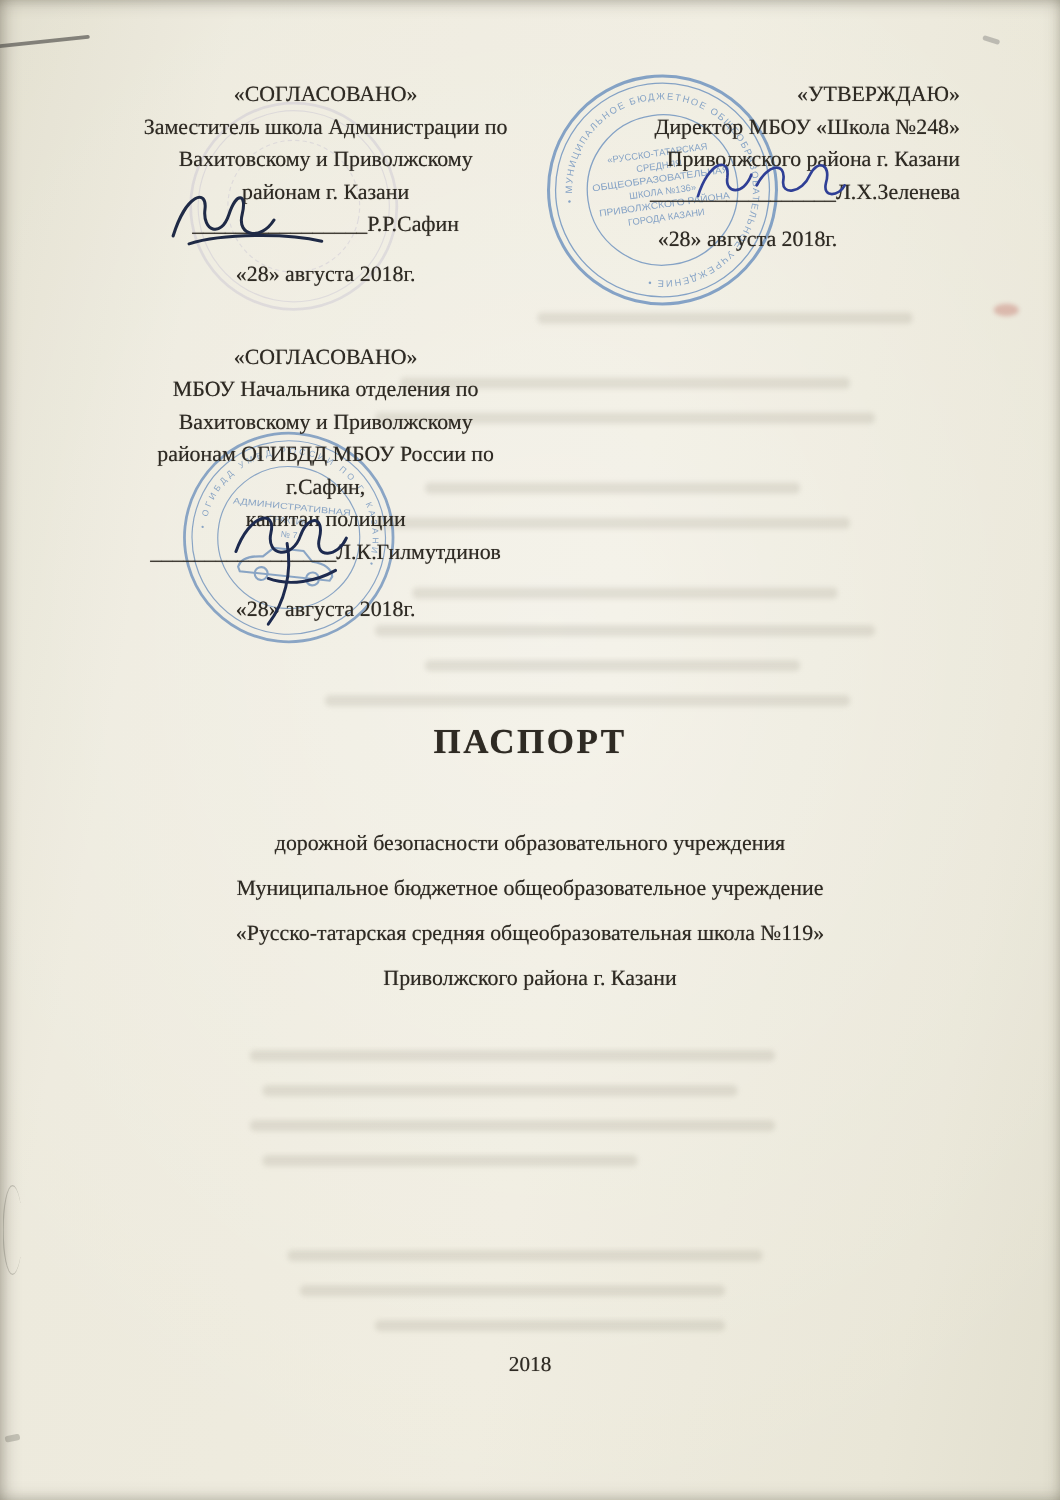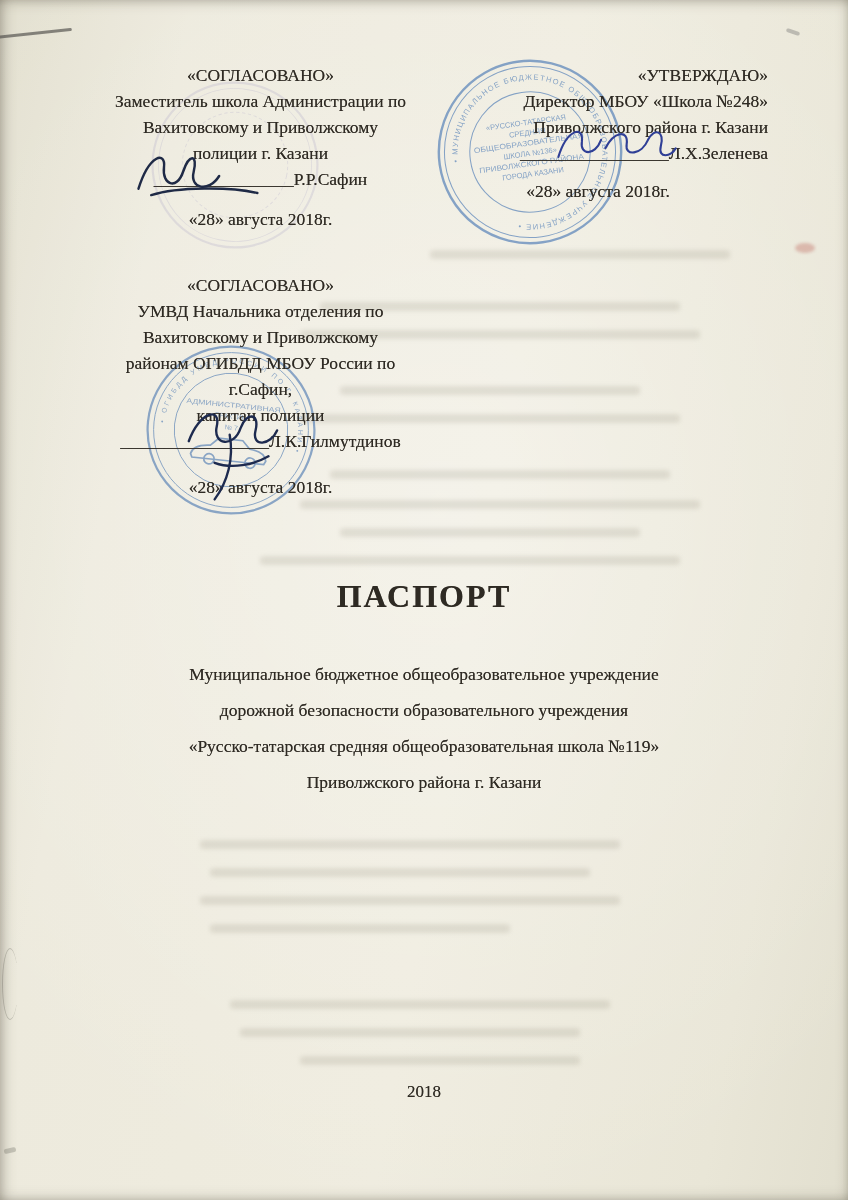--- a/index.html
+++ b/index.html
@@ -25,21 +25,21 @@
   .approval { position:absolute; font-size:17.5px; line-height:26px; }
   .approval .date-gap-sm { margin-top:14px; }
   .approval .date-gap-md { margin-top:20px; }
   .block-left-top  { left:88px;  top:62px;  width:345px; }
   .block-right-top { right:80px; top:62px;  width:312px; text-align:right;font-family:Liberation Serif, serif; }
   .block-right-top .date { text-align:center; padding-right:28px; margin-top:12px; }
   .block-left-mid  { left:88px;  top:272px; width:345px; }
 
   .doc-title {
     position:absolute; top:578px; left:0; width:100%;
-    text-align:center; font-size:32px; font-weight:bold; letter-spacing:2px;
+    text-align:center; font-size:28px; font-weight:bold; letter-spacing:2px;
   }
   .doc-subtitle {
     position:absolute; top:656px; left:0; width:100%;
     text-align:center; font-size:17.5px; line-height:36px;
   }
   .doc-year {
     position:absolute; top:1082px; left:0; width:100%;
     text-align:center; font-size:17px;
   }
 
@@ -139,36 +139,36 @@
       <path d="M56,132 q2,-11 22,-12 l9,-9 h28 l9,9 q18,1 20,12 l-2,4 h-84 z"></path>
       <circle cx="78" cy="136" r="6" style="stroke-width:2;"></circle>
       <circle cx="126" cy="136" r="6" style="stroke-width:2;"></circle>
     </g>
   </svg>
 
   <div class="approval block-left-top txt">
     <div>«СОГЛАСОВАНО»</div>
     <div>Заместитель школа Администрации по</div>
     <div>Вахитовскому и Приволжскому</div>
-    <div>полиции г. Казани</div>
+    <div>районам г. Казани</div>
     <div>________________Р.Р.Сафин</div>
     <div class="date date-gap-sm">«28» августа 2018г.</div>
   </div>
 
   <div class="approval block-right-top txt">
     <div>«УТВЕРЖДАЮ»</div>
     <div>Директор МБОУ «Школа №248»</div>
     <div>Приволжского района г. Казани</div>
     <div>_________________Л.Х.Зеленева</div>
     <div class="date">«28» августа 2018г.</div>
   </div>
 
   <div class="approval block-left-mid txt">
     <div>«СОГЛАСОВАНО»</div>
-    <div>УМВД Начальника отделения по</div>
+    <div>МБОУ Начальника отделения по</div>
     <div>Вахитовскому и Приволжскому</div>
     <div>районам  ОГИБДД МБОУ России по</div>
     <div>г.Сафин,</div>
     <div>капитан полиции</div>
     <div>_________________Л.К.Гилмутдинов</div>
     <div class="date date-gap-md">«28» августа 2018г.</div>
   </div>
 
   <svg class="signature sig-safin" viewBox="0 0 130 60">
     <path d="M8,42 C18,10 34,6 32,22 C30,38 44,44 50,26 C56,8 64,10 60,26 C56,42 74,46 84,30"></path>
@@ -179,21 +179,21 @@
     <path d="M50,30 C58,14 72,12 70,26 C68,38 84,36 90,22 C96,10 106,14 102,28 C99,40 112,38 116,30"></path>
   </svg>
   <svg class="signature sig-gilmutdinov" viewBox="0 0 130 100">
     <path d="M10,40 C20,12 40,8 36,26 C32,44 52,46 58,28 C64,12 76,14 72,30 C68,46 86,44 92,30"></path>
     <path d="M48,34 C52,56 46,78 34,94"></path>
     <path d="M34,60 C50,66 70,62 84,54"></path>
   </svg>
 
   <div class="doc-title txt">ПАСПОРТ</div>
   <div class="doc-subtitle txt">
+    <div>дорожной безопасности образовательного учреждения</div>
     <div>Муниципальное бюджетное общеобразовательное учреждение</div>
-    <div>дорожной безопасности образовательного учреждения</div>
     <div>«Русско-татарская средняя общеобразовательная школа №119»</div>
     <div>Приволжского района г. Казани</div>
   </div>
 
   <div class="doc-year txt">2018</div>
 
 </div>
 
 </body></html>

